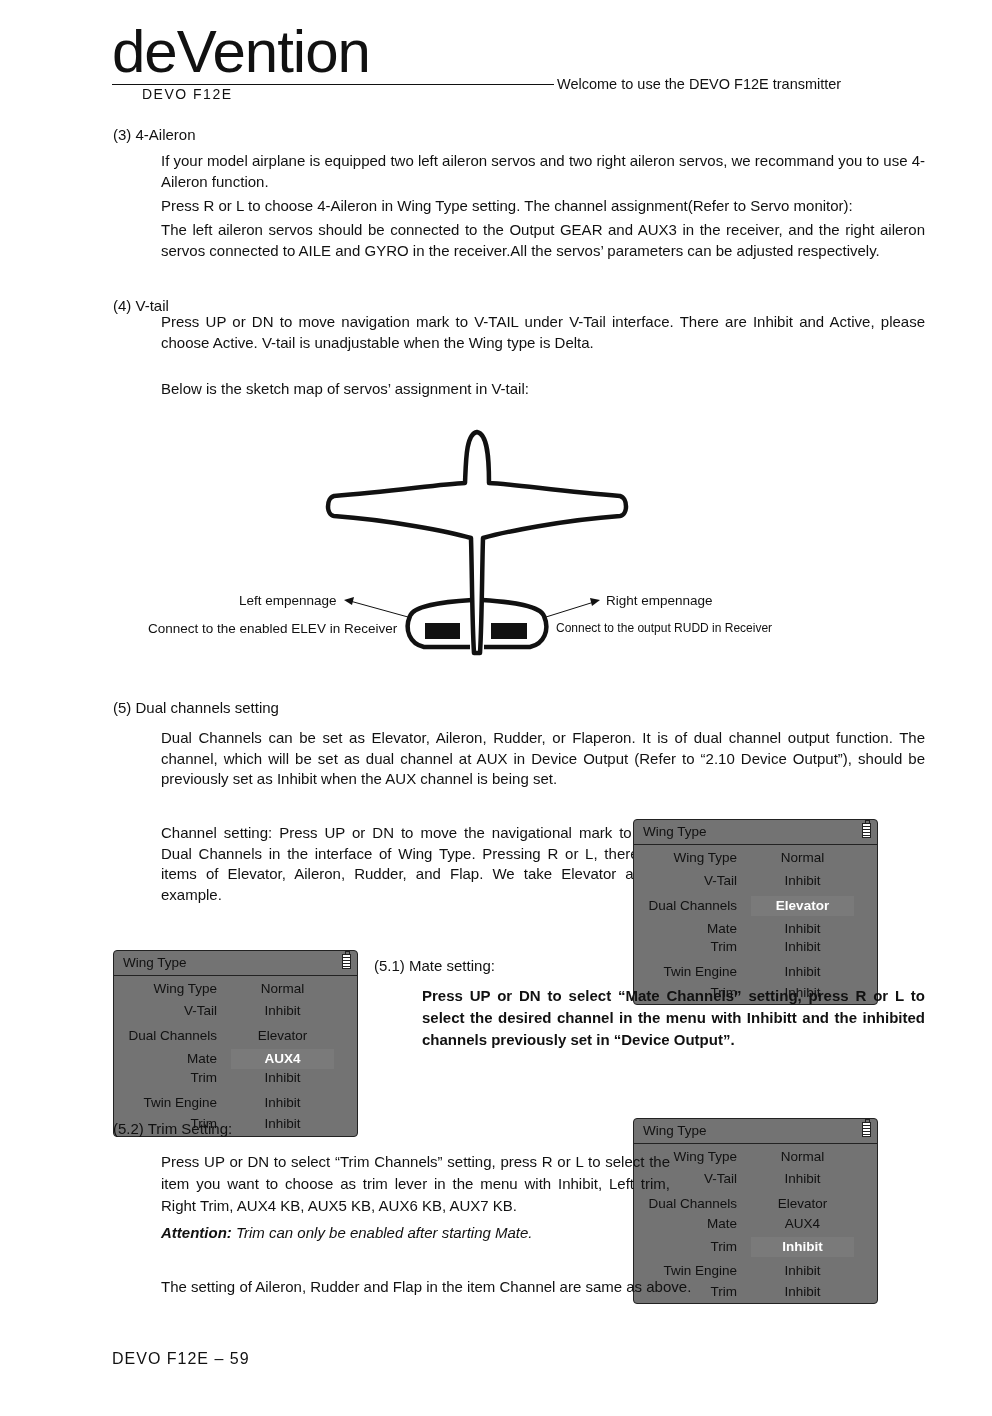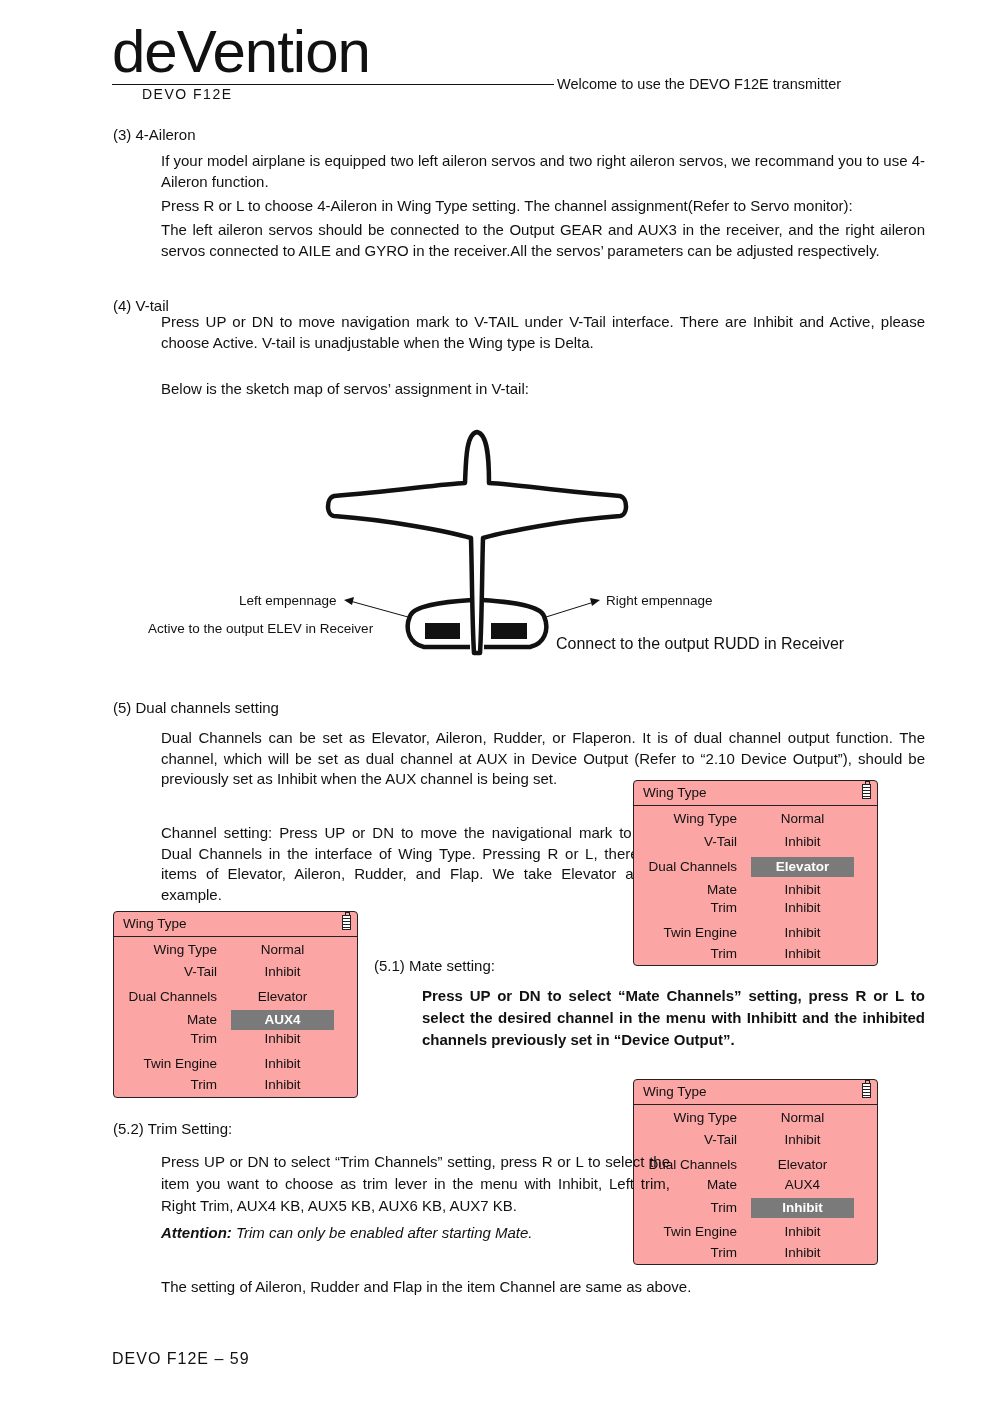--- a/index.html
+++ b/index.html
@@ -7,21 +7,21 @@
          font-family: "Liberation Sans", sans-serif; color: #111; }
   .abs { position: absolute; }
   .logo { left: 112px; top: 22px; font-family: "Liberation Sans", sans-serif; font-weight: 300;
           font-size: 60px; letter-spacing: -1px; color: #111; line-height: 1; }
   .logo-sub { left: 142px; top: 86px; font-size: 14px; letter-spacing: 1.5px; color: #111; }
   .header-rule { left: 112px; top: 84px; width: 442px; height: 1px; background: #111; }
   .header-tag { left: 557px; top: 76px; font-size: 14.5px; color: #111; }
   .p { font-size: 15px; line-height: 20.5px; color: #111; margin-left: 48px; }
   .h { font-size: 15px; color: #111; }
   .just { text-align: justify; }
-  .screen { border: 1.5px solid #222; border-radius: 4px; background: #fca5a5; }
+  .screen { border: 1.5px solid #222; border-radius: 4px; background: #737373; margin-top: 39px; }
   .screen .title-bar { height: 24px; border-bottom: 1.2px solid #222; position: relative; }
   .screen .title { position: absolute; left: 9px; top: 4px; font-size: 13.5px; }
   .screen .batt { position: absolute; right: 6px; top: 3px; width: 9px; height: 15px;
                   border: 1.2px solid #222; box-sizing: border-box;
                   background: repeating-linear-gradient(#fff 0 2px, #222 2px 3px); }
   .screen .batt::before { content: ""; position: absolute; left: 1.5px; top: -4px; width: 3px; height: 3px;
                           border: 1.2px solid #222; border-bottom: none; }
   .row { position: absolute; left: 0; right: 0; height: 20px; font-size: 13.5px; }
   .row .lab { position: absolute; right: 140px; top: 2px; text-align: right; white-space: nowrap; }
   .row .val { position: absolute; left: 117px; width: 103px; top: 0; height: 20px; line-height: 20px; text-align: center; }
@@ -58,23 +58,23 @@
     <path d="M482,180 C514,182 540,186 544,196 C550,210 544,224 530,227 L484,227"></path>
   </g>
   <rect x="425" y="203" width="35" height="16" fill="#111"></rect>
   <rect x="491" y="203" width="36" height="16" fill="#111"></rect>
   <line x1="408" y1="197" x2="350" y2="181" stroke="#111" stroke-width="1"></line>
   <polygon points="344,180 354,177 352,185" fill="#111"></polygon>
   <line x1="546" y1="197" x2="594" y2="182" stroke="#111" stroke-width="1"></line>
   <polygon points="600,180 590,178 592,186" fill="#111"></polygon>
 </svg>
 <div class="abs" style="left:239px; top:593px; font-size:13.5px;">Left empennage</div>
-<div class="abs" style="left:148px; top:621px; font-size:13.5px;">Active to the output ELEV in Receiver</div>
+<div class="abs" style="left:148px; top:621px; font-size:13.5px;">Connect to the enabled ELEV in Receiver</div>
 <div class="abs" style="left:606px; top:593px; font-size:13.5px;">Right empennage</div>
-<div class="abs" style="left:556px; top:621px; font-size:16px;margin-top:14px;">Connect to the output RUDD in Receiver</div>
+<div class="abs" style="left:556px; top:621px; font-size:12px;">Connect to the output RUDD in Receiver</div>
 
 <div class="abs h" style="left:113px; top:699px;">(5) Dual channels setting</div>
 <div class="abs p just" style="left:113px; top:728px; width:764px;">Dual Channels can be set as Elevator, Aileron, Rudder, or Flaperon. It is of dual channel output function. The channel, which will be set as dual channel at AUX in Device Output (Refer to “2.10 Device Output”), should be previously set as Inhibit when the AUX channel is being set.</div>
 <div class="abs p just" style="left:113px; top:823px; width:506px;">Channel setting: Press UP or DN to move the navigational mark to item Dual Channels in the interface of Wing Type. Pressing R or L, there are items of Elevator, Aileron, Rudder, and Flap. We take Elevator as an example.</div>
 
 <div class="abs screen" style="left:633px; top:780px; width:243px; height:184px;">
   <div class="title-bar">
     <span class="title">Wing Type</span>
     <span class="batt"></span>
   </div>

